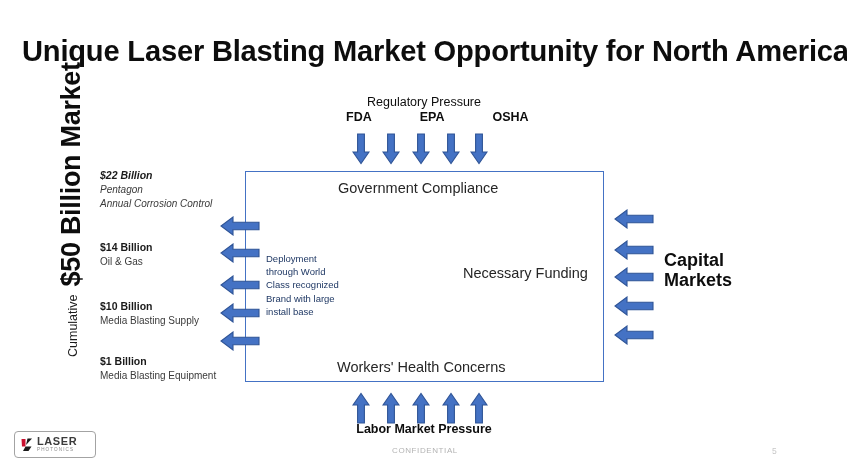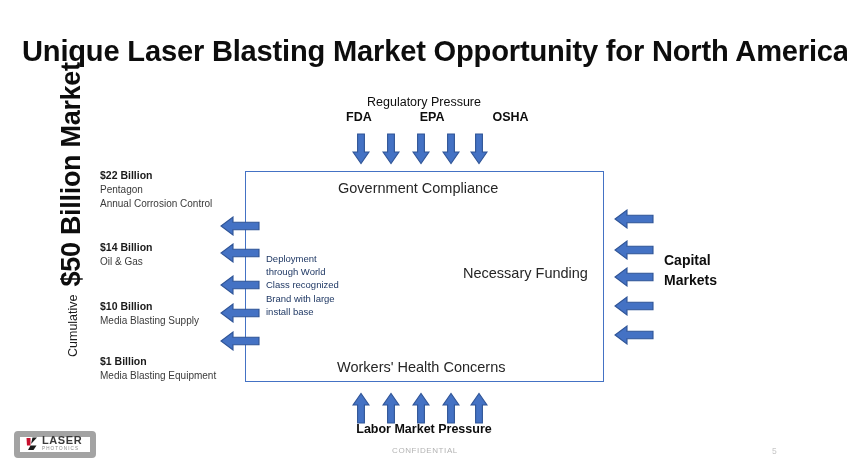--- a/index.html
+++ b/index.html
@@ -116,21 +116,21 @@
     color: #1a1a1a;
     line-height: 15px;
     white-space: nowrap;
   }
   .tier .tier-desc {
     font-size: 10px;
     color: #3a3a3a;
     line-height: 14px;
     white-space: nowrap;
   }
-  #tier-0 { top: 168px; }
+  #tier-0 { top: 168px; font-style: italic; }
   #tier-1 { top: 240px; }
   #tier-2 { top: 299px; }
   #tier-3 { top: 354px; }
 
   
   #top-group {
     position: absolute;
     left: 344px;
     top: 95px;
     width: 160px;
@@ -163,43 +163,43 @@
     font-weight: bold;
     color: #0d0d0d;
     white-space: nowrap;
   }
 
   
   #capital-markets {
     position: absolute;
     left: 664px;
     top: 250px;
-    font-size: 14px;
+    font-size: 18px;
     font-weight: bold;
     color: #0d0d0d;
     line-height: 20px;
   }
 
   
   .arrow {
     position: absolute;
   }
 
   
   #logo {
     position: absolute;
     left: 14px;
     top: 431px;
     width: 82px;
     height: 27px;
     background: #ffffff;
-    border: 6px solid #a3a3a3;
+    border: 1px solid #a3a3a3;
     border-radius: 4px;
     display: flex;
-    align-items: flex-end;
+    align-items: center;
     padding-left: 4px;
     box-sizing: border-box;
   }
   #logo-text-wrap {
     display: flex;
     flex-direction: column;
     justify-content: center;
     margin-left: 2px;
   }
   #logo-laser {

